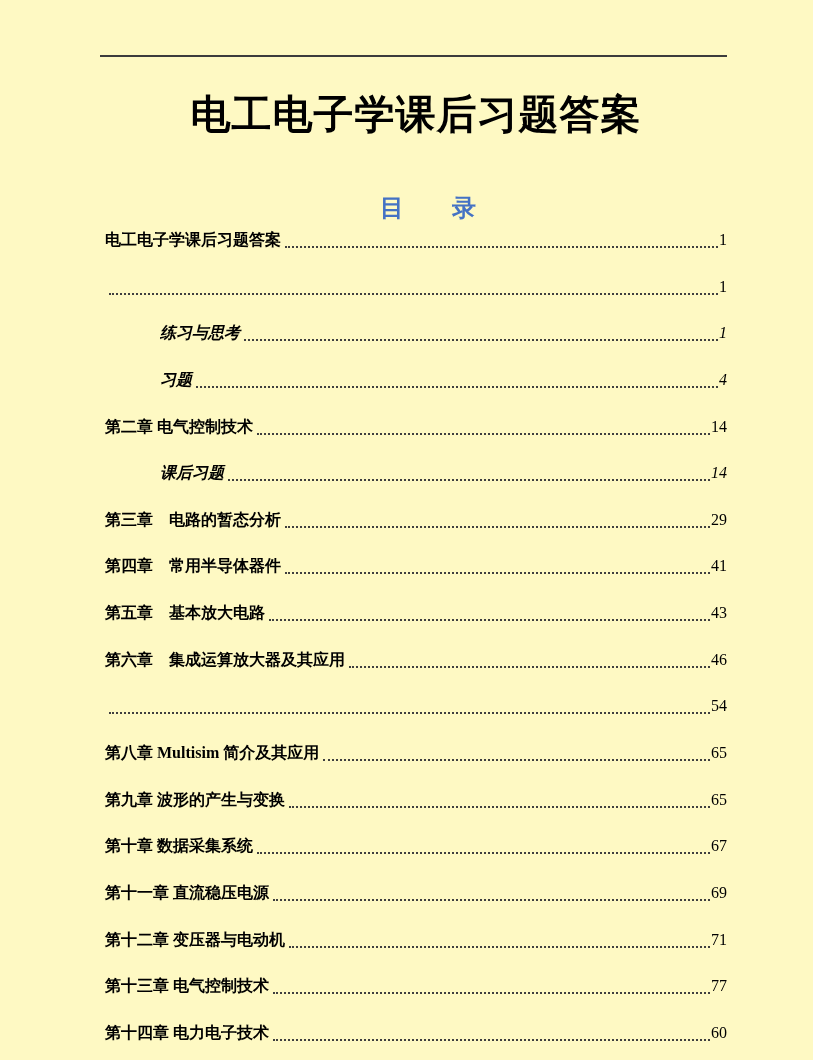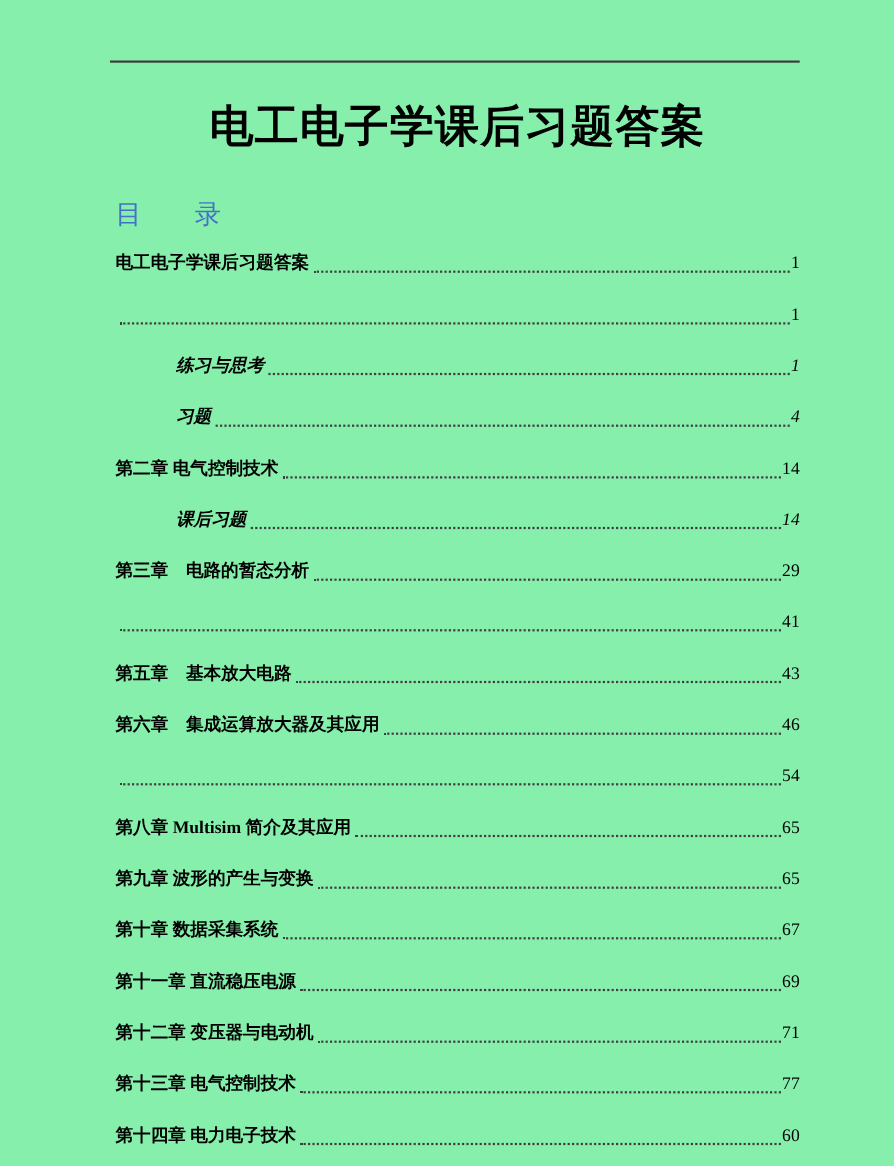--- a/index.html
+++ b/index.html
@@ -12,21 +12,21 @@
     height: 1060px;
     position: relative;
     overflow: hidden;
     font-family: "Liberation Serif", "DejaVu Serif", serif;
     color: #000000;
     --accent: #4472c4;
   }
   .page {
     position: absolute;
     inset: 0;
-    background: #86efac;
+    background: #fef9c3;
   }
   .top-rule {
     position: absolute;
     left: 100px;
     top: 55px;
     width: 627px;
     height: 0;
     border-top: 2px solid #3c3c3c;
   }
   .doc-title {
@@ -40,25 +40,25 @@
     line-height: 50px;
     font-weight: bold;
     letter-spacing: 1px;
     color: #000000;
   }
   .toc-heading {
     position: absolute;
     left: 105px;
     width: 622px;
     top: 181px;
-    margin: 0;
-    text-align: left;
+    margin: 12px;
+    text-align: center;
     font-size: 24px;
     line-height: 30px;
-    font-weight: normal;
+    font-weight: bold;
     color: var(--accent);
   }
   .toc {
     position: absolute;
     left: 105px;
     top: 230px;
     width: 622px;
   }
   .toc-entry {
     display: flex;
@@ -138,20 +138,21 @@
     <span class="toc-page">14</span>
   </div>
 
   <div class="toc-entry">
     <span class="toc-text">第三章　电路的暂态分析</span>
     <span class="leader"></span>
     <span class="toc-page">29</span>
   </div>
 
   <div class="toc-entry">
+    <span class="toc-text">第四章　常用半导体器件</span>
     <span class="leader"></span>
     <span class="toc-page">41</span>
   </div>
 
   <div class="toc-entry">
     <span class="toc-text">第五章　基本放大电路</span>
     <span class="leader"></span>
     <span class="toc-page">43</span>
   </div>
 

